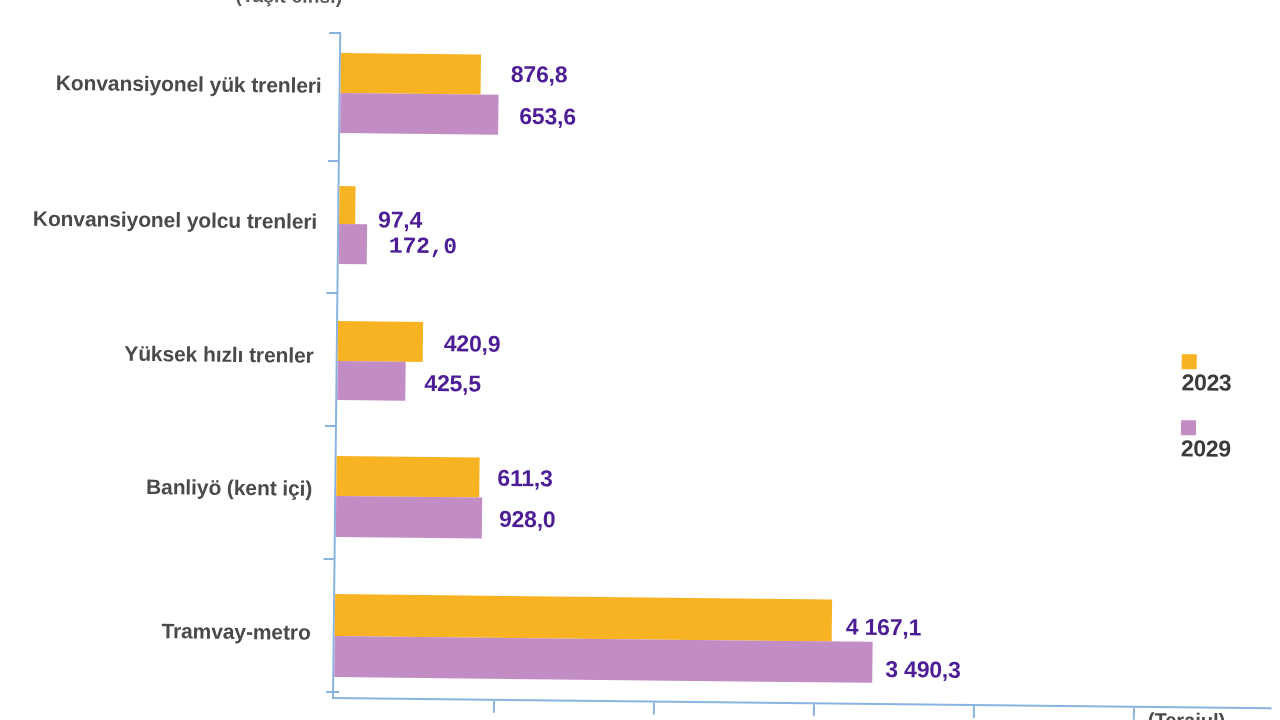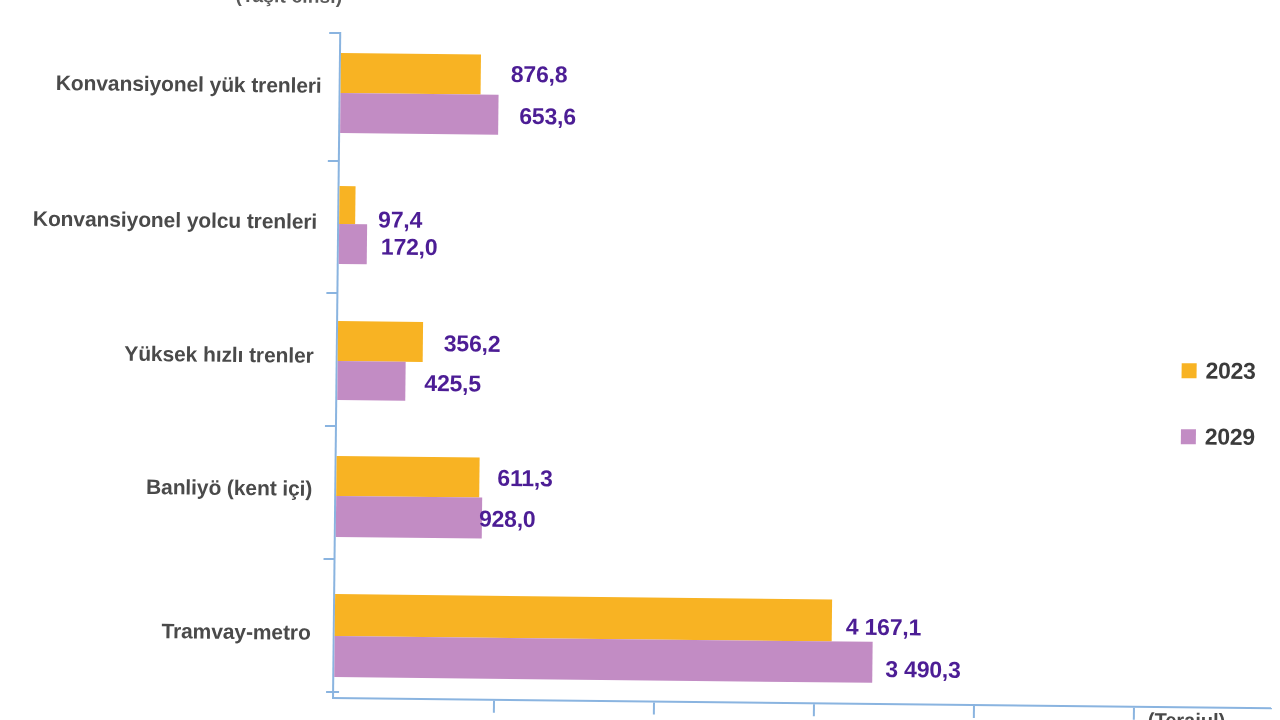--- a/index.html
+++ b/index.html
@@ -120,23 +120,24 @@
   }
 
   
   #legend {
     position: absolute;
     left: 1178px;
     top: 345px;
   }
   .legend-row {
     display: flex;
-    align-items: center;
+    align-items: flex-start;
     height: 32px;
     margin-bottom: 34px;
+    flex-direction: column;
   }
   .legend-swatch {
     width: 15px;
     height: 15px;
     margin-right: 9px;
     flex: 0 0 auto;
   }
   .legend-swatch.sw2023 { background: #f8b323; }
   .legend-swatch.sw2024 { background: #c28cc4; }
   .legend-text {
@@ -183,33 +184,33 @@
   <div class="cat-label" style="top:74px; right:965px;">Konvansiyonel yük trenleri</div>
   <div class="bar y2023" style="top:53px; width:140px;"></div>
   <div class="bar y2024" style="top:93px; width:158px;"></div>
   <div class="val-label" style="left:504px; top:59px;">876,8</div>
   <div class="val-label" style="left:513px; top:101px;">653,6</div>
 
   <div class="cat-label" style="top:210px; right:968px;">Konvansiyonel yolcu trenleri</div>
   <div class="bar y2023" style="top:186px; width:16px; height:38px;"></div>
   <div class="bar y2024" style="top:224px; width:28px; height:40px;"></div>
   <div class="val-label" style="left:373px; top:194px;margin-top:12px;">97,4</div>
-  <div class="val-label" style="left:376px; top:233px;">172,0</div>
+  <div class="val-label" style="left:384px; top:233px;font-family:Liberation Mono, monospace;">172,0</div>
 
   <div class="cat-label" style="top:344px; right:970px;">Yüksek hızlı trenler</div>
   <div class="bar y2023" style="top:321px; width:85px; height:40px;"></div>
   <div class="bar y2024" style="top:361px; width:68px; height:39px;"></div>
-  <div class="val-label" style="left:440px; top:329px;">356,2</div>
+  <div class="val-label" style="left:440px; top:329px;">420,9</div>
   <div class="val-label" style="left:421px; top:369px;">425,5</div>
 
   <div class="cat-label" style="top:477px; right:970px;">Banliyö (kent içi)</div>
   <div class="bar y2023" style="top:456px; width:143px;"></div>
   <div class="bar y2024" style="top:496px; width:146px; height:41px;"></div>
   <div class="val-label" style="left:495px; top:463px;">611,3</div>
-  <div class="val-label" style="left:477px; top:504px;">928,0</div>
+  <div class="val-label" style="left:497px; top:504px;">928,0</div>
 
   <div class="cat-label" style="top:621px; right:970px;">Tramvay-metro</div>
   <div class="bar y2023" style="top:594px; width:497px; height:42px;"></div>
   <div class="bar y2024" style="top:636px; width:538px; height:41px;"></div>
   <div class="val-label" style="left:845px; top:608px;">4 167,1</div>
   <div class="val-label" style="left:885px; top:650px;">3 490,3</div>
 
   <div id="legend">
     <div class="legend-row">
       <span class="legend-swatch sw2023"></span>

